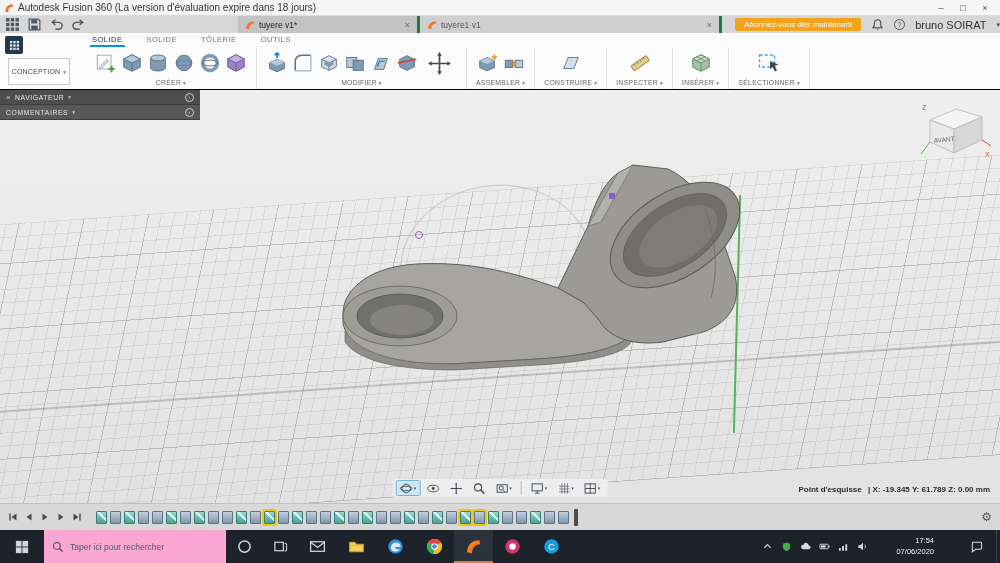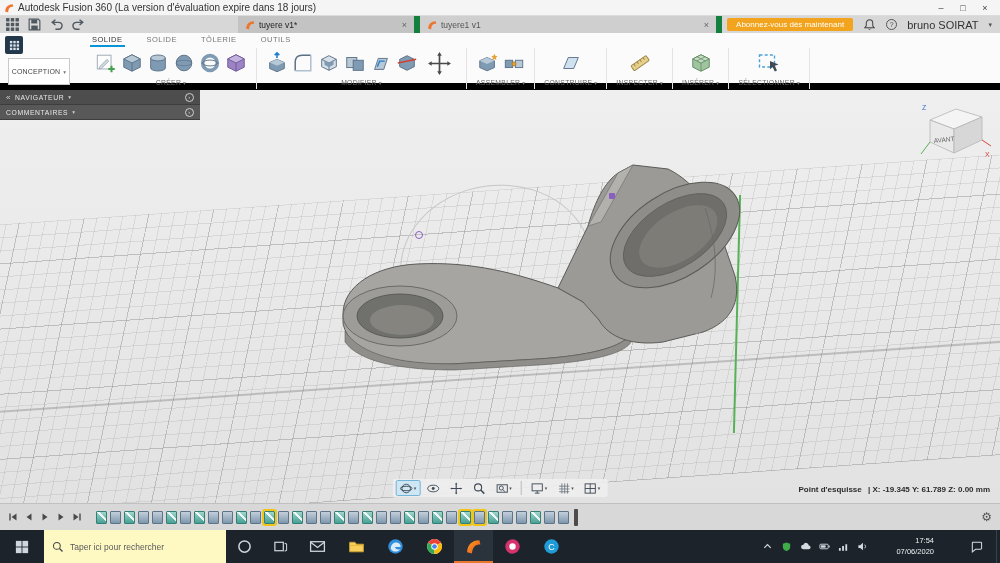--- a/index.html
+++ b/index.html
@@ -12,34 +12,34 @@
   .titlebar { position:absolute; top:0; left:0; right:0; height:16px; background:#f5f5f5; border-bottom:1px solid #dcdcdc; display:flex; align-items:center; padding:0 4px; }
   .titlebar .app-icon { width:10px; height:10px; margin-right:4px; }
   .titlebar .title { font-size:10px; color:#333;text-align:center; }
   .win-controls { margin-left:auto; display:flex; }
   .win-btn { width:22px; height:15px; display:flex; align-items:center; justify-content:center; font-size:9px; color:#444; cursor:default; }
 
   
   .docbar { position:absolute; top:16px; left:0; right:0; height:17px; background:#d7d7d7; display:flex; align-items:stretch; }
   .quick-icons { width:238px; display:flex; align-items:center; gap:7px; padding-left:5px; }
   .quick-btn { width:15px; height:15px; }
-  .doc-tab { display:flex; align-items:center; gap:4px; padding:0 7px; font-size:8.5px; border-right:6px solid #15803d; }
+  .doc-tab { display:flex; align-items:center; gap:4px; padding:0 7px; font-size:8.5px; border-right:3px solid #15803d; }
   .doc-tab.active { background:#c3c3c3; color:#222; width:182px; }
   .doc-tab.inactive { background:#cfcfcf; color:#555; width:302px; }
   .doc-tab .ic { width:10px; height:10px; }
   .tab-close { margin-left:auto; font-size:9px; color:#666; }
-  .docbar-right { margin-left:auto; display:flex; align-items:center; gap:10px; padding-right:8px; }
+  .docbar-right { margin-left:auto; display:flex; align-items:center; gap:10px; }
   .subscribe-btn { background:#f2a41f; color:#fff; font-size:8px; padding:2px 9px; border-radius:2px; white-space:nowrap; }
   .bell { width:13px; height:13px; }
   .help-circle { width:11px; height:11px; border:1px solid #555; border-radius:50%; font-size:7.5px; color:#555; display:flex; align-items:center; justify-content:center; }
   .user-name { font-size:11px; color:#333; }
   .user-caret { font-size:7px; color:#555; }
 
   
-  .ribbon { position:absolute; top:33px; left:0; right:0; height:57px; background:#fbfbfb; border-bottom:7px solid #000000; }
+  .ribbon { position:absolute; top:33px; left:0; right:0; height:57px; background:#fbfbfb; border-bottom:1px solid #000000; }
   .data-panel-btn { position:absolute; left:5px; top:3px; width:18px; height:18px; background:#24384c; border-radius:2px; display:flex; align-items:center; justify-content:center; }
   .data-panel-btn svg { width:11px; height:11px; }
   .workspace-btn { position:absolute; left:8px; top:25px; width:62px; height:27px; background:#fff; border:1px solid #c9c9c9; display:flex; align-items:center; justify-content:center; gap:3px; font-size:7px; color:#444; letter-spacing:.2px; }
   .ribbon-tabs { position:absolute; left:90px; top:1px; display:flex; gap:20px; height:13px; }
   .r-tab { font-size:7.5px; color:#777; letter-spacing:.5px; padding:1px 2px 0; }
   .r-tab.active { color:#333; border-bottom:2px solid #0696d7; }
   .ribbon-groups { position:absolute; left:86px; top:15px; height:41px; display:flex; }
   .ribbon-group { display:flex; flex-direction:column; align-items:center; justify-content:flex-start; padding:1px 9px 0; border-right:1px solid #e3e3e3; }
   .group-icons { display:flex; align-items:center; gap:4px; height:28px; }
   .tool-btn { width:22px; height:22px; display:inline-flex; }
@@ -99,21 +99,21 @@
   .tl-item.feature { background:linear-gradient(180deg,#c3cfdb,#7e97ad); border:1px solid #5d7488; }
   .tl-item.hl { outline:2px solid #f0c519; }
   .tl-marker { width:4px; height:17px; background:#4c4c4c; margin-left:5px; border-radius:1px; }
   .tl-gear { margin-left:auto; font-size:12px; color:#555; }
 
   
   .taskbar { position:absolute; top:530px; left:0; right:0; height:33px; background:#1c232b; display:flex; align-items:stretch; color:#dfe4e9; }
   .tb-btn { display:flex; align-items:center; justify-content:center; }
   .tb-start { width:44px; }
   .tb-start .ic { width:14px; height:14px; }
-  .tb-search { width:182px; background:#fef9c3; display:flex; align-items:center; gap:6px; padding:0 8px; }
+  .tb-search { width:182px; background:#f9a8d4; display:flex; align-items:center; gap:6px; padding:0 8px; }
   .tb-search .ic { width:12px; height:12px; flex:0 0 auto; }
   .tb-search input { border:none; outline:none; width:100%; font-size:8.5px; color:#333; font-family:"Liberation Sans", sans-serif; background:transparent; }
   .tb-search input::placeholder { color:#595959; }
   .tb-sys { width:36px; }
   .tb-sys .ic { width:15px; height:15px; }
   .tb-app { width:39px; position:relative; }
   .tb-app .ic { width:17px; height:17px; }
   .tb-app.active { background:#2a323c; box-shadow:inset 0 -2px 0 #e8762c; }
   .tb-tray { margin-left:auto; display:flex; align-items:center; gap:21px; padding:0 6px; }
   .tray-ic { width:11px; height:11px; }

